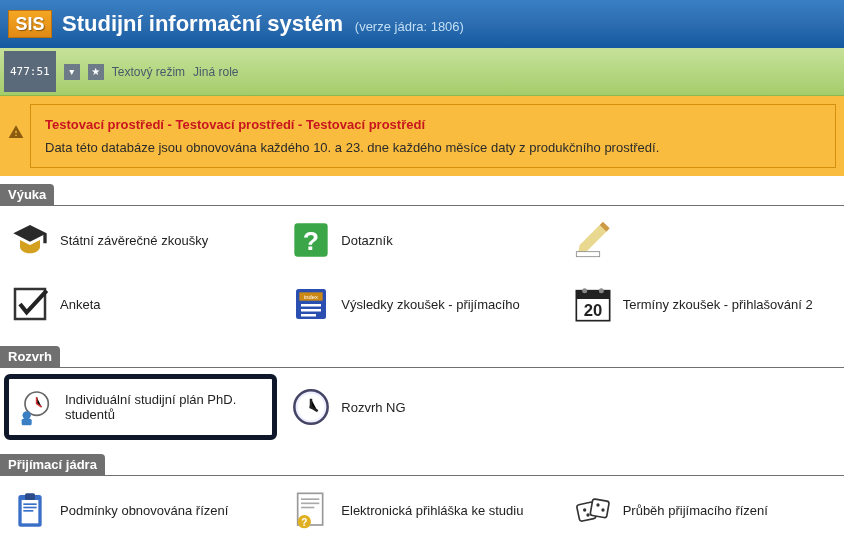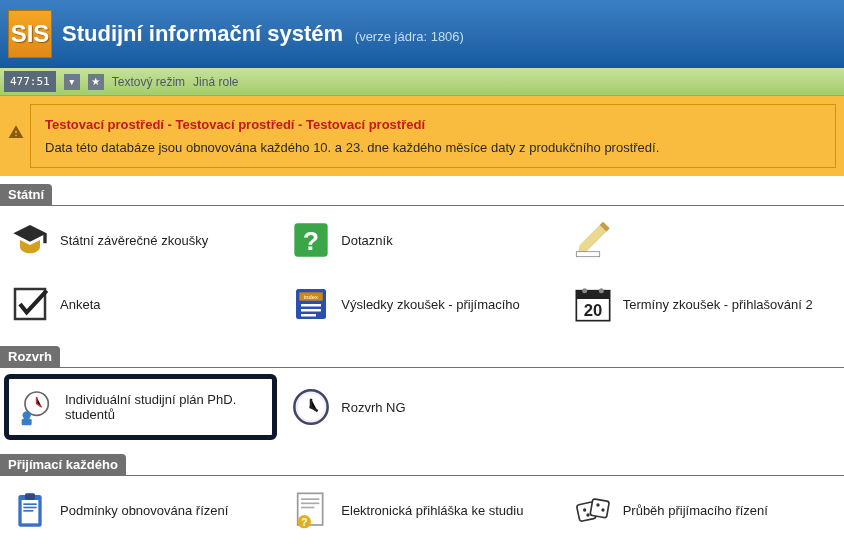--- a/index.html
+++ b/index.html
@@ -6,43 +6,43 @@
     body { font-family: Arial, sans-serif; font-size: 13px; background: #fff; width: 844px; }
     
     .header {
       background: linear-gradient(to bottom, #3a7fc4 0%, #2c6db0 50%, #1459a0 100%);
       padding: 10px 8px;
       display: flex;
       align-items: center;
       gap: 10px;
     }
     .logo {
-      width: 44px; height: 48px;
+      width: 44px; height: 28px;
       background: linear-gradient(to bottom, #f5a623 0%, #e08a15 100%);
       border: 1px solid #b87010;
       display: flex; align-items: center; justify-content: center;
-      font-weight: bold; font-size: 24px; color: #fff;
+      font-weight: bold; font-size: 18px; color: #fff;
       text-shadow: 1px 1px 1px rgba(0,0,0,0.4);
     }
     .header-title { color: #fff; font-size: 22px; font-weight: bold; }
     .header-version { color: #c3dff5; font-size: 13px; margin-left: 8px; }
     
     .toolbar {
       background: linear-gradient(to bottom, #c6e29a 0%, #a5cc6b 100%);
       padding: 3px 4px;
       display: flex;
       align-items: center;
       gap: 8px;
       font-size: 12px;
       border-bottom: 1px solid #8ab84e;
     }
     .time-badge {
       background: #5a6a7a;
       color: #fff;
-      padding: 4px 6px;
+      padding: 14px 6px;
       font-family: monospace;
       font-size: 11px;
     }
     .toolbar-icon {
       width: 16px; height: 16px;
       background: #6d7a88;
       display: inline-flex; align-items: center; justify-content: center;
       color: #fff; font-size: 10px;
     }
     .toolbar-link { color: #4a5a6a; text-decoration: none; cursor: pointer; }
@@ -139,21 +139,21 @@
         <path fill="#8a5a10" d="M1 21h22L12 2 1 21zm12-3h-2v-2h2v2zm0-4h-2v-4h2v4z"></path>
       </svg>
   </div>
   <div class="warning-box">
     <div class="warning-title">Testovací prostředí - Testovací prostředí - Testovací prostředí</div>
     <div class="warning-text">Data této databáze jsou obnovována každého 10. a 23. dne každého měsíce daty z produkčního prostředí.</div>
   </div>
 </div>
 
 <div class="section-head-wrap">
-  <div class="section-head">Státní</div>
+  <div class="section-head">Výuka</div>
 </div>
 <div class="module-grid">
   <div class="module">
     <div class="module-icon ic-gradcap">
       <svg viewBox="0 0 48 48">
           <path fill="#2a2a2a" d="M24 6L4 16l20 10 16-8v10h4V16L24 6z"></path>
           <path fill="#d4a020" d="M12 24v8c0 4 5 8 12 8s12-4 12-8v-8l-12 6-12-6z"></path>
         </svg>
     </div>
     <div class="module-label">Státní závěrečné zkoušky</div>
@@ -234,21 +234,21 @@
           <circle cx="24" cy="24" r="16" fill="#fff"></circle>
           <path stroke="#222" stroke-width="3" d="M24 14v10l8 5"></path>
           <circle cx="24" cy="24" r="2" fill="#222"></circle>
         </svg>
     </div>
     <div class="module-label">Rozvrh NG</div>
   </div>
 </div>
 
 <div class="section-head-wrap">
-  <div class="section-head">Přijímací každého</div>
+  <div class="section-head">Přijímací jádra</div>
 </div>
 <div class="module-grid">
   <div class="module">
     <div class="module-icon ic-clipboard">
       <svg viewBox="0 0 48 48">
           <rect x="10" y="6" width="28" height="38" rx="3" fill="#3a6fc8"></rect>
           <rect x="14" y="12" width="20" height="28" fill="#fff"></rect>
           <rect x="18" y="4" width="12" height="8" rx="2" fill="#2a4a88"></rect>
           <rect x="16" y="16" width="16" height="2" fill="#3a6fc8"></rect>
           <rect x="16" y="20" width="16" height="2" fill="#3a6fc8"></rect>

